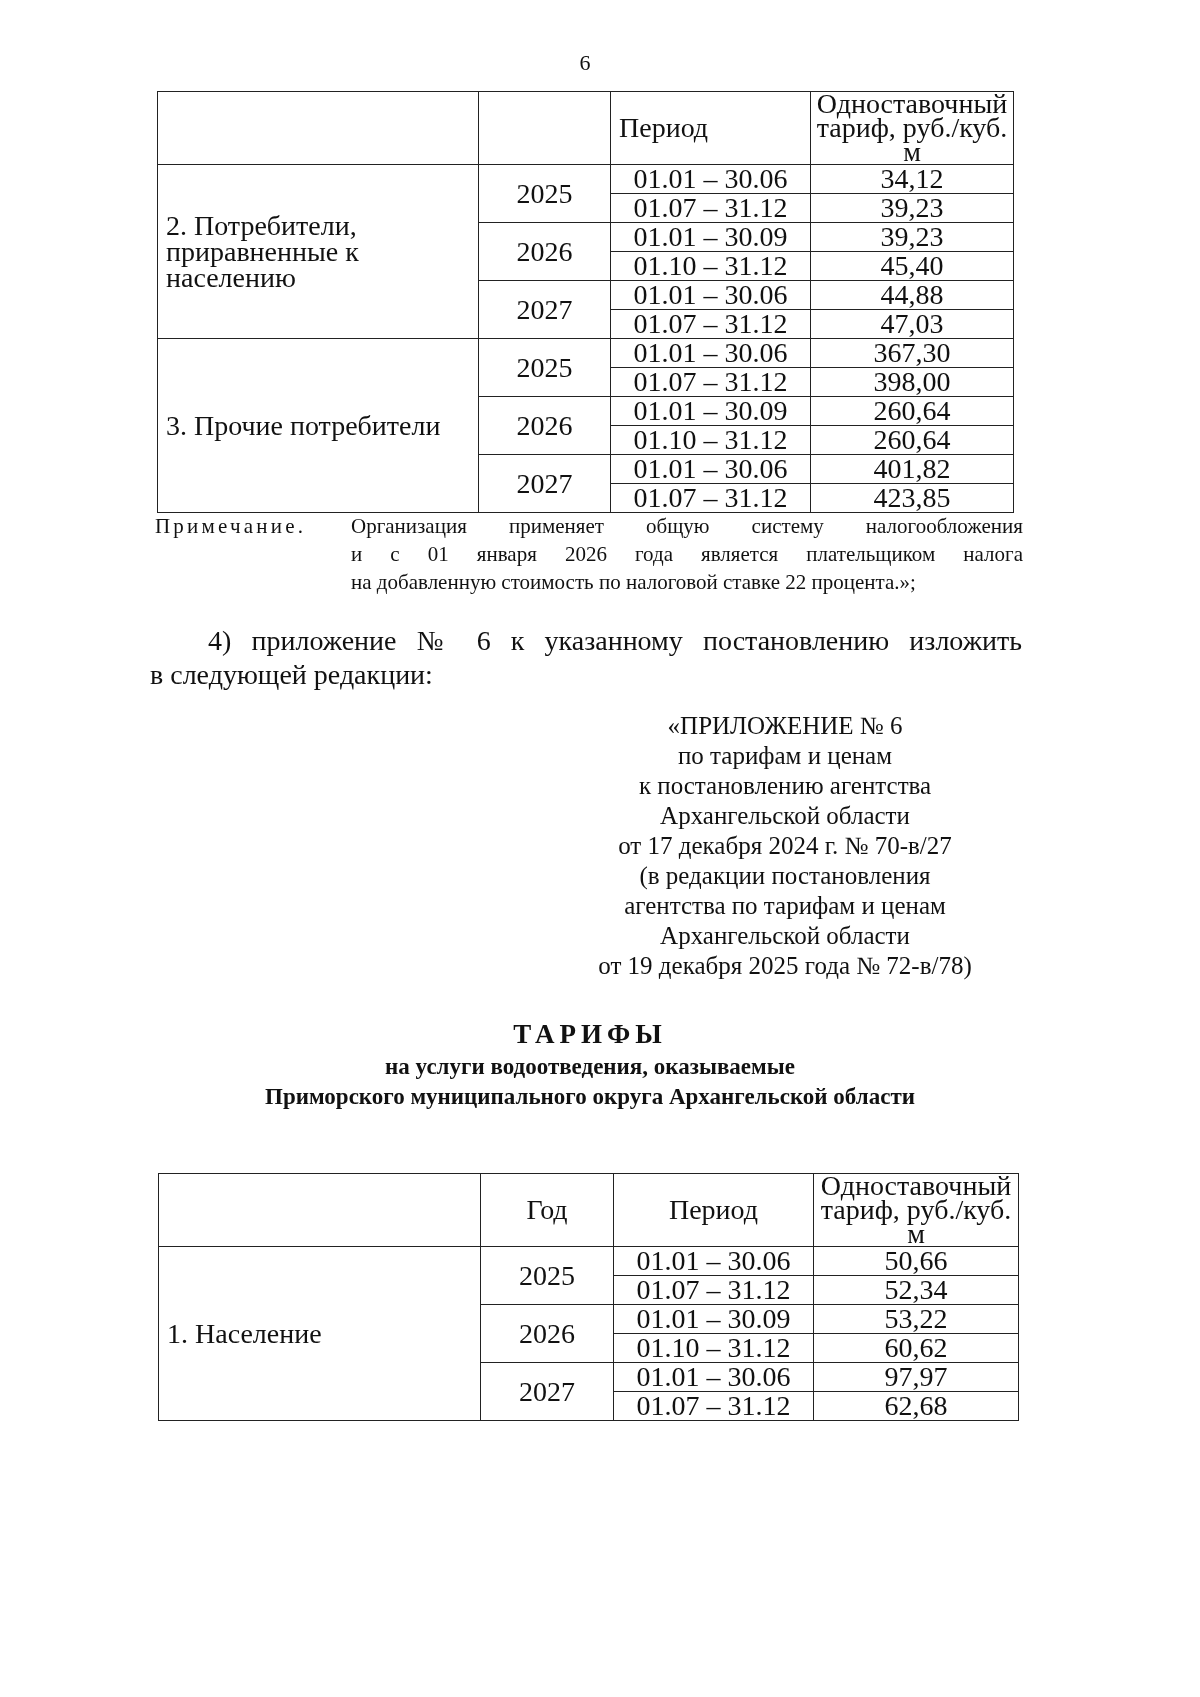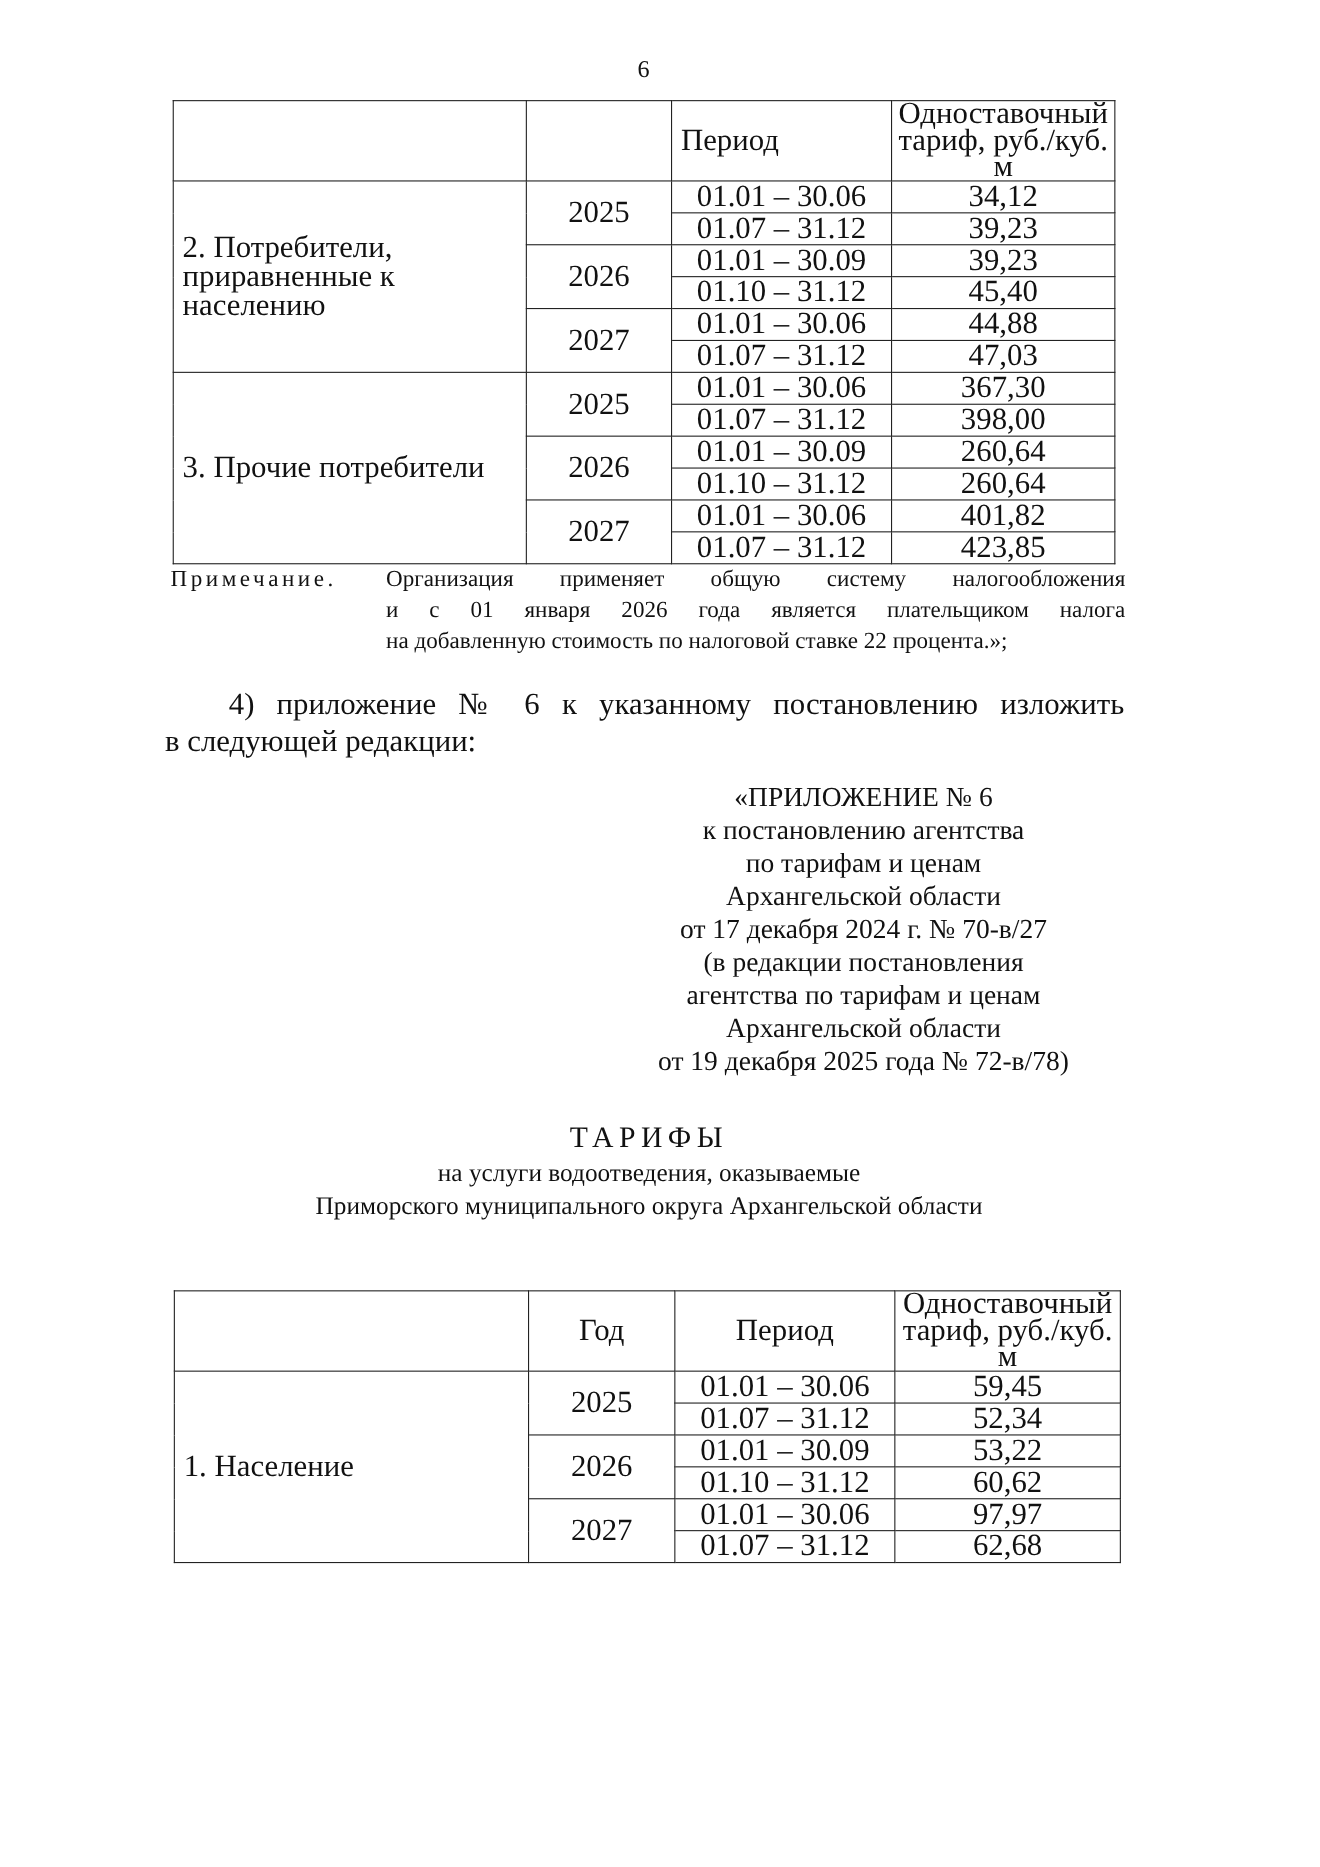--- a/index.html
+++ b/index.html
@@ -53,21 +53,21 @@
     .para4 .l2 { display: block; }
 
     .appendix {
       position: absolute; top: 711px; left: 575px; width: 420px;
       text-align: center; font-size: 25px; line-height: 30px;
     }
     .appendix span { display: block; white-space: nowrap; }
 
     .title-block {
       position: absolute; top: 1016px; left: 150px; width: 880px;
-      text-align: center; font-weight: normal;
+      text-align: center; font-weight: bold;
     }
     .title-block .t-main {
       display: block; font-size: 27px; letter-spacing: 5px; line-height: 36px;
     }
     .title-block .t-sub {
       display: block; font-size: 23px; line-height: 30px;
     }
   </style>
 </head>
 <body>
@@ -166,22 +166,22 @@
   </div>
 </div>
 
 <div class="para4">
   <span class="l1">4) приложение № 6 к указанному постановлению изложить</span>
   <span class="l2">в следующей редакции:</span>
 </div>
 
 <div class="appendix">
   <span>«ПРИЛОЖЕНИЕ № 6</span>
+  <span>по тарифам и ценам</span>
   <span>к постановлению агентства</span>
-  <span>по тарифам и ценам</span>
   <span>Архангельской области</span>
   <span>от 17 декабря 2024 г. № 70-в/27</span>
   <span>(в редакции постановления</span>
   <span>агентства по тарифам и ценам</span>
   <span>Архангельской области</span>
   <span>от 19 декабря 2025 года № 72-в/78)</span>
 </div>
 
 <div class="title-block">
   <span class="t-main">ТАРИФЫ</span>
@@ -203,21 +203,21 @@
     <td>Период</td>
     <td class="head">
       <span>Одноставочный</span><br>
       <span>тариф, руб./куб. м</span>
     </td>
   </tr>
   <tr class="r">
     <td class="group" rowspan="6">1. Население</td>
     <td rowspan="2">2025</td>
     <td>01.01 – 30.06</td>
-    <td>59,45</td>
+    <td>50,66</td>
   </tr>
   <tr class="r">
     <td>01.07 – 31.12</td>
     <td>52,34</td>
   </tr>
   <tr class="r">
     <td rowspan="2">2026</td>
     <td>01.01 – 30.09</td>
     <td>53,22</td>
   </tr>

